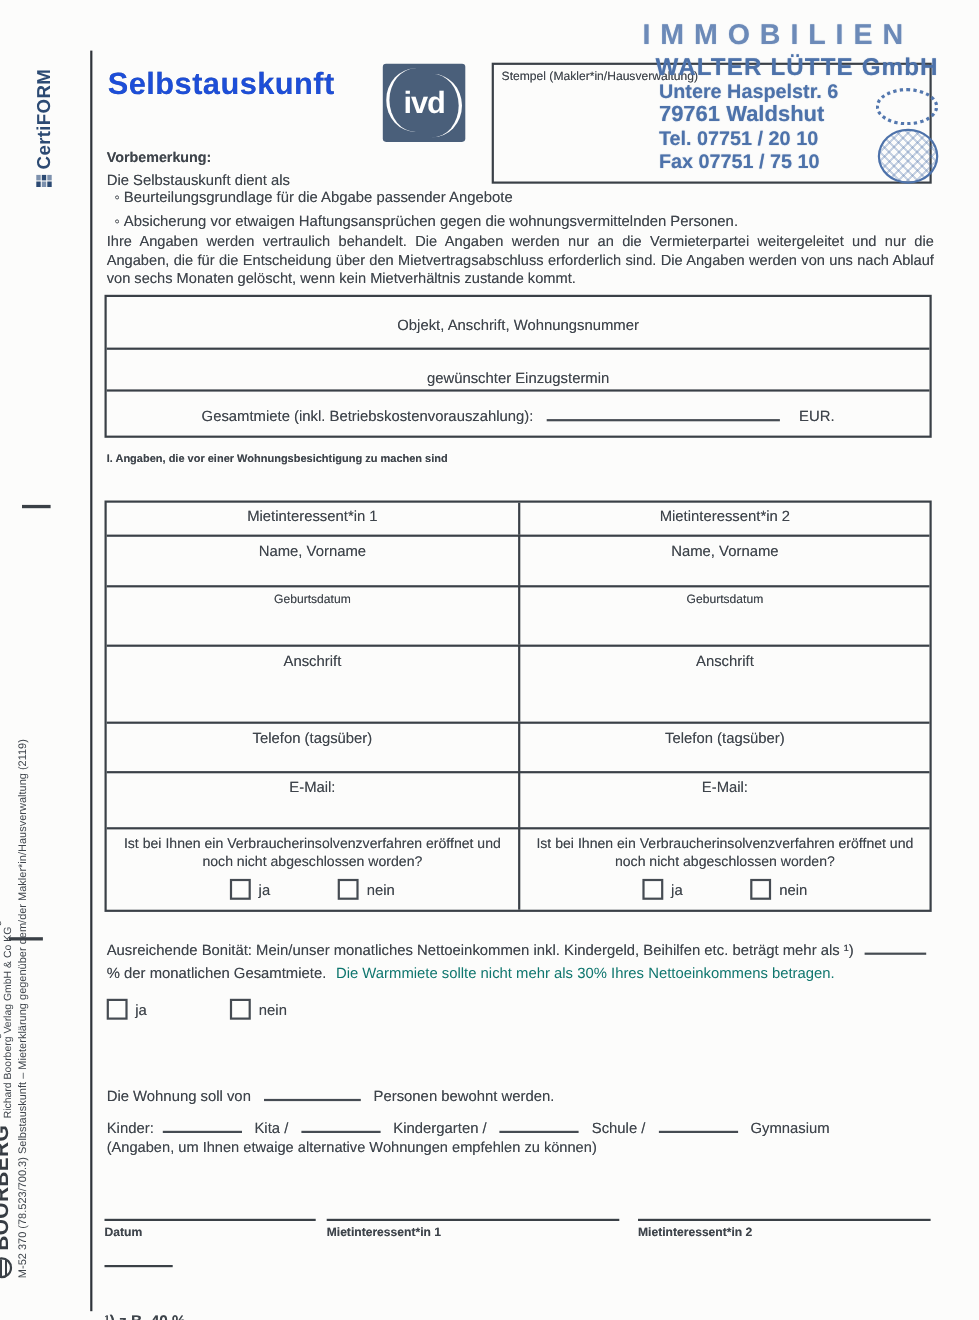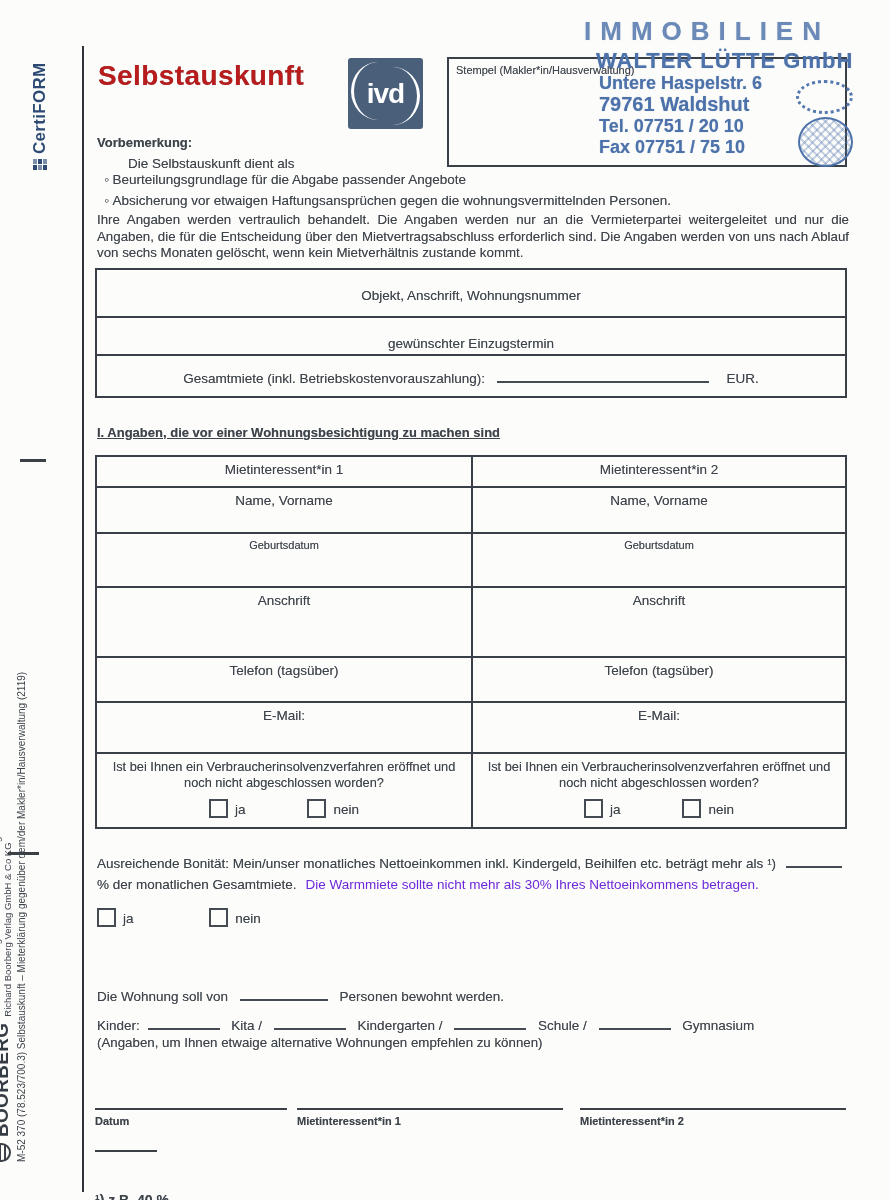--- a/index.html
+++ b/index.html
@@ -3,21 +3,21 @@
 <meta charset="utf-8">
 <title>Selbstauskunft</title>
 <style>
   html,body{margin:0;padding:0;background:#e9e9e7;}
   .page{position:relative;width:890px;height:1200px;background:#fcfcfb;overflow:hidden;
         font-family:"Liberation Sans",sans-serif;}
   .abs{position:absolute;}
   
   .t{color:#3e444b;text-shadow:0 0 .5px rgba(62,68,75,.55);}
   .b{font-weight:bold;}
-  .clean{color:#6d28d9;text-shadow:none;}
+  .clean{color:#0f766e;text-shadow:none;}
   .blank{display:inline-block;border-bottom:2px solid #454b52;height:11px;vertical-align:baseline;}
   .cb{display:inline-block;width:15px;height:15px;border:2px solid #454b52;background:#fdfdfc;
       vertical-align:-4px;margin-right:7px;}
   .box{border:2px solid #3a4047;box-sizing:border-box;background:transparent;text-align:center;}
   .vrule{background:#2f343a;}
   .dash{background:#3a4046;}
   
   .obrow{box-sizing:border-box;padding:18px 9px;font-size:13.5px;}
   .rt{border-top:2px solid #3a4047;}
   
@@ -85,21 +85,21 @@
       <span class="blogo"></span>
       <span class="boor-name">BOORBERG</span>
       <span class="boor-small">
         <span style="display:block">Urheberrechtlich geschützt – Nachahmung verboten.</span>
         <span style="display:block">Richard Boorberg Verlag GmbH &amp; Co KG</span>
       </span>
     </div>
     <div class="boor-num">M-52 370 (78.523/700.3) Selbstauskunft – Mieterklärung gegenüber dem/der Makler*in/Hausverwaltung (2119)</div>
   </div>
 
-  <div class="abs t b" style="left:98px;top:60px;font-size:28px;letter-spacing:.4px;color:#b91c1c;">Selbstauskunft</div>
+  <div class="abs t b" style="left:98px;top:60px;font-size:28px;letter-spacing:.4px;color:#1d4ed8;">Selbstauskunft</div>
 
   <div class="abs ivd" style="left:348px;top:58px;width:75px;height:71px;">
     <span class="arcL"></span>
     <span class="arcR"></span>
     <span class="word">ivd</span>
   </div>
 
   <div class="abs box" style="left:447px;top:57px;width:400px;height:110px;">
     <div class="t" style="position:absolute;left:7px;top:5px;font-size:11px;">Stempel (Makler*in/Hausverwaltung)</div>
   </div>
@@ -111,21 +111,21 @@
     <div class="abs ink b" style="left:599px;top:93px;font-size:20px;">79761 Waldshut</div>
     <div class="abs ink b" style="left:599px;top:116px;font-size:18px;">Tel. 07751 / 20 10</div>
     <div class="abs ink b" style="left:599px;top:137px;font-size:18px;">Fax 07751 / 75 10</div>
     <div class="abs seal" style="left:796px;top:80px;width:57px;height:34px;border:3px dotted #5377ae;"></div>
     <div class="abs seal" style="left:798px;top:117px;width:55px;height:50px;border:2px solid #4d72aa;
          background:repeating-linear-gradient(45deg,rgba(77,114,170,.3) 0 2px,transparent 2px 6px),
                     repeating-linear-gradient(-45deg,rgba(77,114,170,.3) 0 2px,transparent 2px 6px);"></div>
   </div>
 
   <div class="abs t b" style="left:97px;top:135px;font-size:13px;">Vorbemerkung:</div>
-  <div class="abs t" style="left:97px;top:156px;font-size:13.5px;margin-left:31px;">Die Selbstauskunft dient als</div>
+  <div class="abs t" style="left:97px;top:156px;font-size:13.5px;">Die Selbstauskunft dient als</div>
   <div class="abs t" style="left:104px;top:172px;font-size:13.5px;">
     <span>◦&nbsp;</span><span>Beurteilungsgrundlage für die Abgabe passender Angebote</span>
   </div>
   <div class="abs t" style="left:104px;top:193px;font-size:13.5px;">
     <span>◦&nbsp;</span><span>Absicherung vor etwaigen Haftungsansprüchen gegen die wohnungsvermittelnden Personen.</span>
   </div>
   <div class="abs t" style="left:97px;top:212px;width:752px;font-size:13.3px;line-height:16.5px;text-align:justify;">Ihre Angaben werden vertraulich behandelt. Die Angaben werden nur an die Vermieterpartei weitergeleitet und nur die Angaben, die für die Entscheidung über den Mietvertragsabschluss erforderlich sind. Die Angaben werden von uns nach Ablauf von sechs Monaten gelöscht, wenn kein Mietverhältnis zustande kommt.</div>
 
   <div class="abs box" style="left:95px;top:268px;width:752px;">
     <div class="obrow t" style="height:46px;">
@@ -134,21 +134,21 @@
     <div class="obrow rt t" style="height:32px;">
       <span>gewünschter Einzugstermin</span>
     </div>
     <div class="obrow rt t" style="height:42px;padding-top:14px;">
       <span>Gesamtmiete (inkl. Betriebskostenvorauszahlung):</span>
       <span class="blank" style="width:212px;margin-left:8px;"></span>
       <span style="margin-left:14px;">EUR.</span>
     </div>
   </div>
 
-  <div class="abs t b" style="left:97px;top:425px;font-size:13px;text-decoration:underline;">I.  Angaben, die vor einer Wohnungsbesichtigung zu machen sind</div>
+  <div class="abs t b" style="left:97px;top:412px;font-size:10px;">I.  Angaben, die vor einer Wohnungsbesichtigung zu machen sind</div>
 
   <div class="abs box apptable" style="left:95px;top:455px;width:752px;">
     <div class="cell rh t">Mietinteressent*in 1</div>
     <div class="cell rh c2 t">Mietinteressent*in 2</div>
 
     <div class="cell r1 rt t"><span>Name, Vorname</span></div>
     <div class="cell r1 rt c2 t"><span>Name, Vorname</span></div>
 
     <div class="cell r2 rt t small-label"><span>Geburtsdatum</span></div>
     <div class="cell r2 rt c2 t small-label"><span>Geburtsdatum</span></div>

